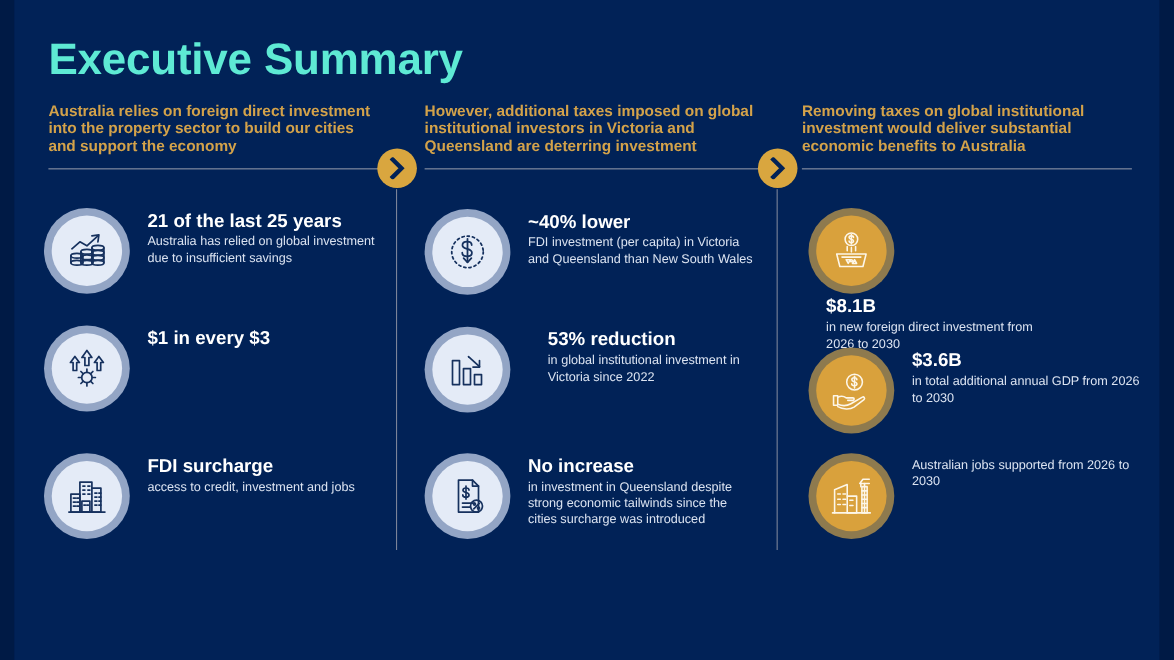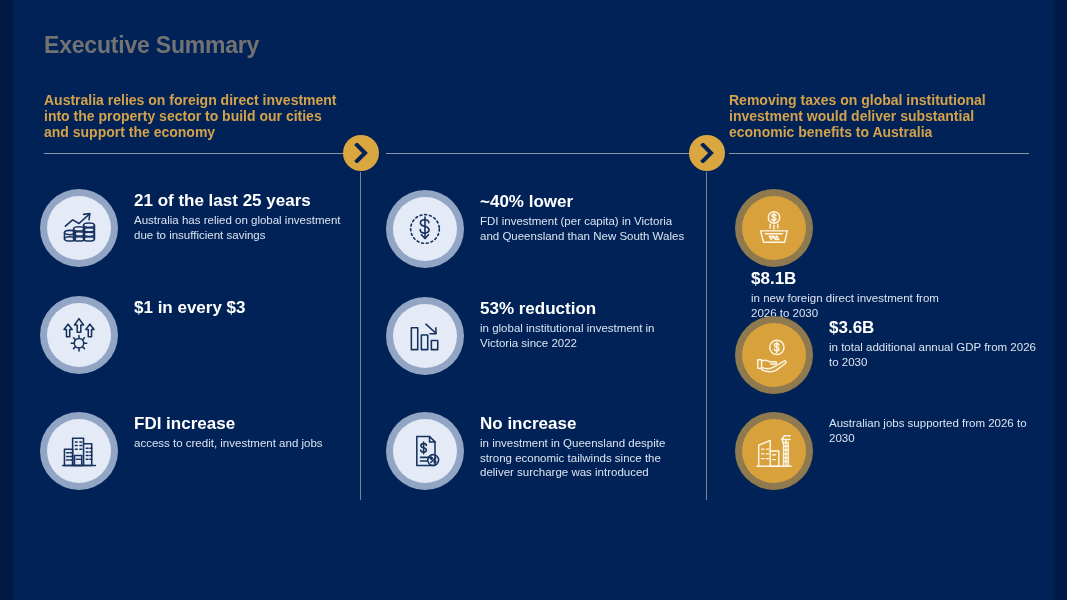--- a/index.html
+++ b/index.html
@@ -28,23 +28,23 @@
     width: 1041px;
     height: 600px;
     background: #012257;
   }
 
   
   #page-title {
     position: absolute;
     left: 44px;
     top: 32px;
-    font-size: 23px;
+    font-size: 40px;
     font-weight: bold;
-    color: #737373;
+    color: #5eead4;
     letter-spacing: -0.2px;
   }
 
   
   .column {
     position: absolute;
     top: 92px;
   }
   #col-0 { left: 44px;  width: 300px; }
   #col-1 { left: 386px; width: 310px; }
@@ -147,20 +147,23 @@
 </head>
 <body>
 
 <div id="slide">
   <div id="panel"></div>
 
   <div id="page-title">Executive Summary</div>
 
   <div class="column" id="col-0">
     <div class="col-heading">Australia relies on foreign direct investment into the property sector to build our cities and support the economy</div>
+  </div>
+  <div class="column" id="col-1">
+    <div class="col-heading">However, additional taxes imposed on global institutional investors in Victoria and Queensland are deterring investment</div>
   </div>
   <div class="column" id="col-2">
     <div class="col-heading">Removing taxes on global institutional investment would deliver substantial economic benefits to Australia</div>
   </div>
 
   <div class="col-rule" id="rule-0"></div>
   <div class="col-rule" id="rule-1"></div>
   <div class="col-rule" id="rule-2"></div>
 
   <div class="col-divider" id="divider-0"></div>
@@ -238,21 +241,21 @@
             <path d="M18 12 h2 M23 12 h2 M18 16 h2 M23 16 h2 M18 20 h2 M23 20 h2"></path>
             <path d="M30 19 h2 M34 19 h2 M30 23 h2 M34 23 h2 M30 27 h2 M34 27 h2 M30 31 h2 M34 31 h2"></path>
             <path d="M8.5 24 h2 M12 24 h2 M8.5 28 h2 M12 28 h2 M8.5 32 h2 M12 32 h2"></path>
             <path d="M19 31 h1.5 M22 31 h1.5"></path>
             <path d="M4 38 h36"></path>
           </g>
         </svg>
       </div>
     </div>
     <div class="row-text wide">
-      <div class="row-stat">FDI increase</div>
+      <div class="row-stat">FDI surcharge</div>
       <div class="row-desc">access to credit, investment and jobs</div>
     </div>
   </div>
 
   <div class="row" style="left:386px; top:190px;">
     <div class="icon-wrap blue">
       <div class="icon-inner">
         <svg width="42" height="42" viewBox="0 0 44 44">
           <g fill="none" stroke="#16315e" stroke-width="1.7" stroke-linecap="round" stroke-linejoin="round">
             <circle cx="22" cy="22" r="15" stroke-dasharray="2 3"></circle>
@@ -263,21 +266,21 @@
           </g>
         </svg>
       </div>
     </div>
     <div class="row-text wider">
       <div class="row-stat">~40% lower</div>
       <div class="row-desc">FDI investment (per capita) in Victoria and Queensland than New South Wales</div>
     </div>
   </div>
 
-  <div class="row" style="left:386px; top:297px;">
+  <div class="row" style="left:386px; top:297px;gap:18px;">
     <div class="icon-wrap blue">
       <div class="icon-inner">
         <svg width="40" height="40" viewBox="0 0 44 44">
           <g fill="none" stroke="#16315e" stroke-width="1.7" stroke-linecap="round" stroke-linejoin="round">
             <path d="M7 13 h7 v24 H7 Z"></path>
             <path d="M18 21 h7 v16 h-7 Z"></path>
             <path d="M29 27 h7 v10 h-7 Z"></path>
             <path d="M23 9 L34 19"></path>
             <path d="M34 13 v6.5 h-6.5"></path>
           </g>
@@ -304,21 +307,21 @@
             <circle cx="31" cy="32" r="6"></circle>
             <path d="M28.3 34.7 L33.7 29.3"></path>
             <circle cx="29" cy="30" r="1"></circle>
               <circle cx="33" cy="34" r="1"></circle>
           </g>
         </svg>
       </div>
     </div>
     <div class="row-text wider">
       <div class="row-stat">No increase</div>
-      <div class="row-desc">in investment in Queensland despite strong economic tailwinds since the deliver surcharge was introduced</div>
+      <div class="row-desc">in investment in Queensland despite strong economic tailwinds since the cities surcharge was introduced</div>
     </div>
   </div>
 
   <div class="row" style="left:735px; top:189px;flex-direction:column;">
     <div class="icon-wrap gold">
       <div class="icon-inner">
         <svg width="42" height="42" viewBox="0 0 44 44">
           <g fill="none" stroke="#fdf6e8" stroke-width="1.5" stroke-linecap="round" stroke-linejoin="round">
             <circle cx="22" cy="11" r="6"></circle>
             <path d="M24 9.3 c0-1-1-1.5-2.1-1.5 c-1.2 0-2.1.6-2.1 1.5

